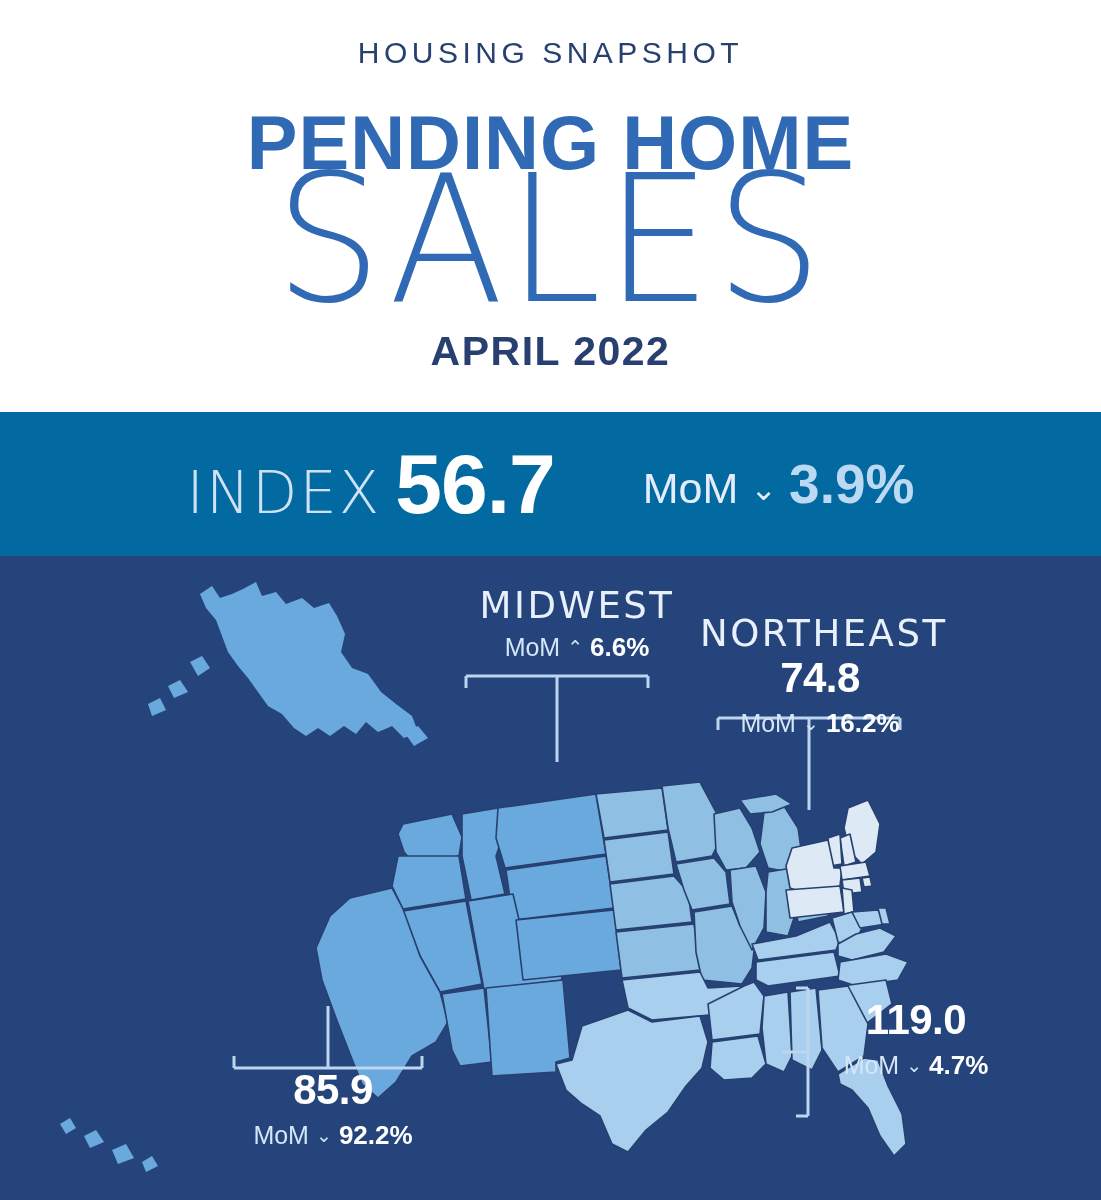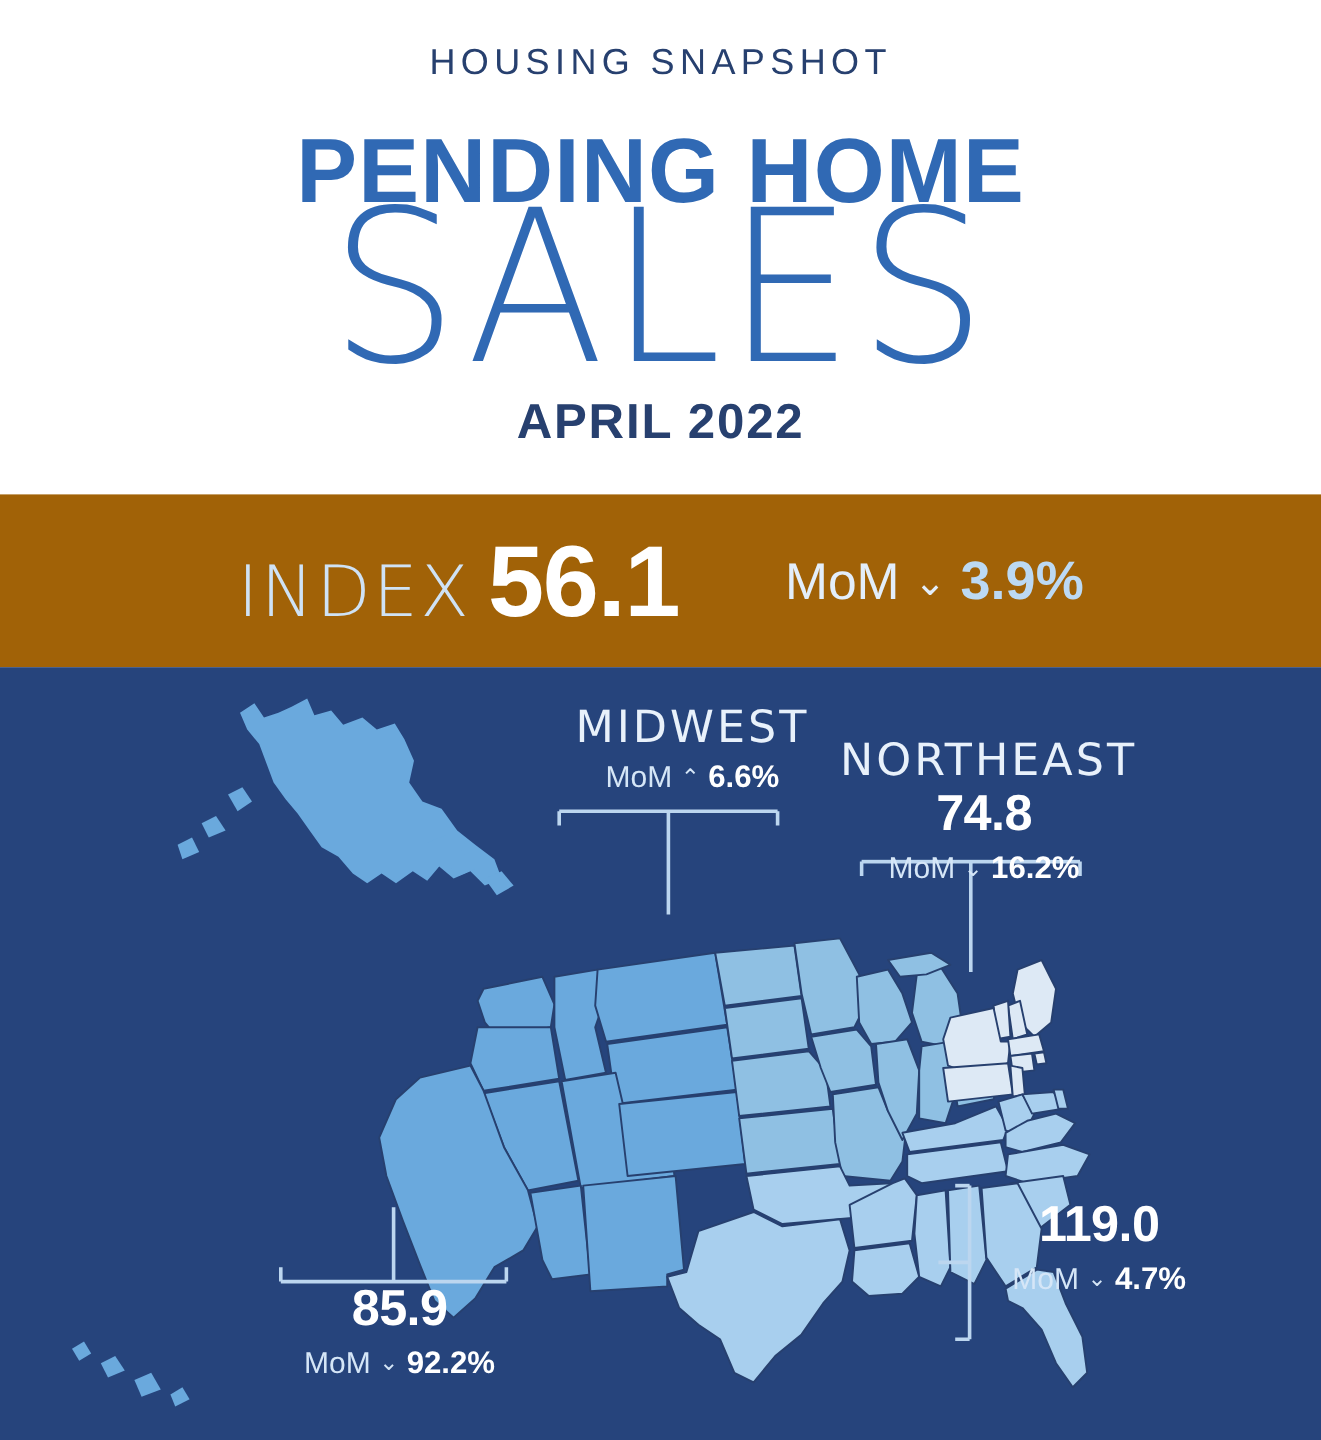--- a/index.html
+++ b/index.html
@@ -37,38 +37,38 @@
   }
   .subdate{
     position:absolute;left:0;top:328px;width:1101px;
     font-size:41px;letter-spacing:1.5px;font-weight:700;
     color:#27406f;
     text-align:center;
   }
   
   .indexbar{
     position:absolute;left:0;top:412px;width:1101px;height:144px;
-    background:#a16207;
+    background:#0369a1;
     display:flex;align-items:center;justify-content:center;
   }
   .index-inner{display:flex;align-items:baseline;}
   .index-word{
     font-size:59px;font-weight:300;letter-spacing:2px;
     color:#cfe2f5;font-family:"DejaVu Sans",sans-serif;
     margin-right:14px;
   }
   .index-val{
     font-size:84px;font-weight:700;color:#ffffff;letter-spacing:-1px;
   }
   .index-mom{
     display:flex;align-items:baseline;margin-left:88px;
   }
   .mom-word{font-size:43px;font-weight:400;color:#e3eefa;letter-spacing:0px;}
   .mom-arrow{font-size:32px;color:#e3eefa;margin:0 12px;position:relative;top:-3px;}
-  .mom-val{font-size:45px;font-weight:700;color:#bcd9f3;}
+  .mom-val{font-size:55px;font-weight:700;color:#bcd9f3;}
   
   .mappanel{
     position:absolute;left:0;top:556px;width:1101px;height:644px;
     background:#26447c;overflow:hidden;
   }
   .mapsvg{position:absolute;left:0;top:0;}
   
   .callout{position:absolute;color:#ffffff;}
   .co-name{
     font-size:37px;font-weight:400;letter-spacing:2.5px;
@@ -98,21 +98,21 @@
 <div class="header">
   <div class="eyebrow">HOUSING SNAPSHOT</div>
   <div class="title-bold">PENDING HOME</div>
   <div class="title-light">SALES</div>
   <div class="subdate">APRIL 2022</div>
 </div>
 
 <div class="indexbar">
   <div class="index-inner">
     <span class="index-word">INDEX</span>
-    <span class="index-val">56.1</span>
+    <span class="index-val">56.7</span>
   </div>
   <div class="index-mom">
     <span class="mom-word">MoM</span>
     <span class="mom-arrow">⌄</span>
     <span class="mom-val">3.9%</span>
   </div>
 </div>
 
 <div class="mappanel">
 

